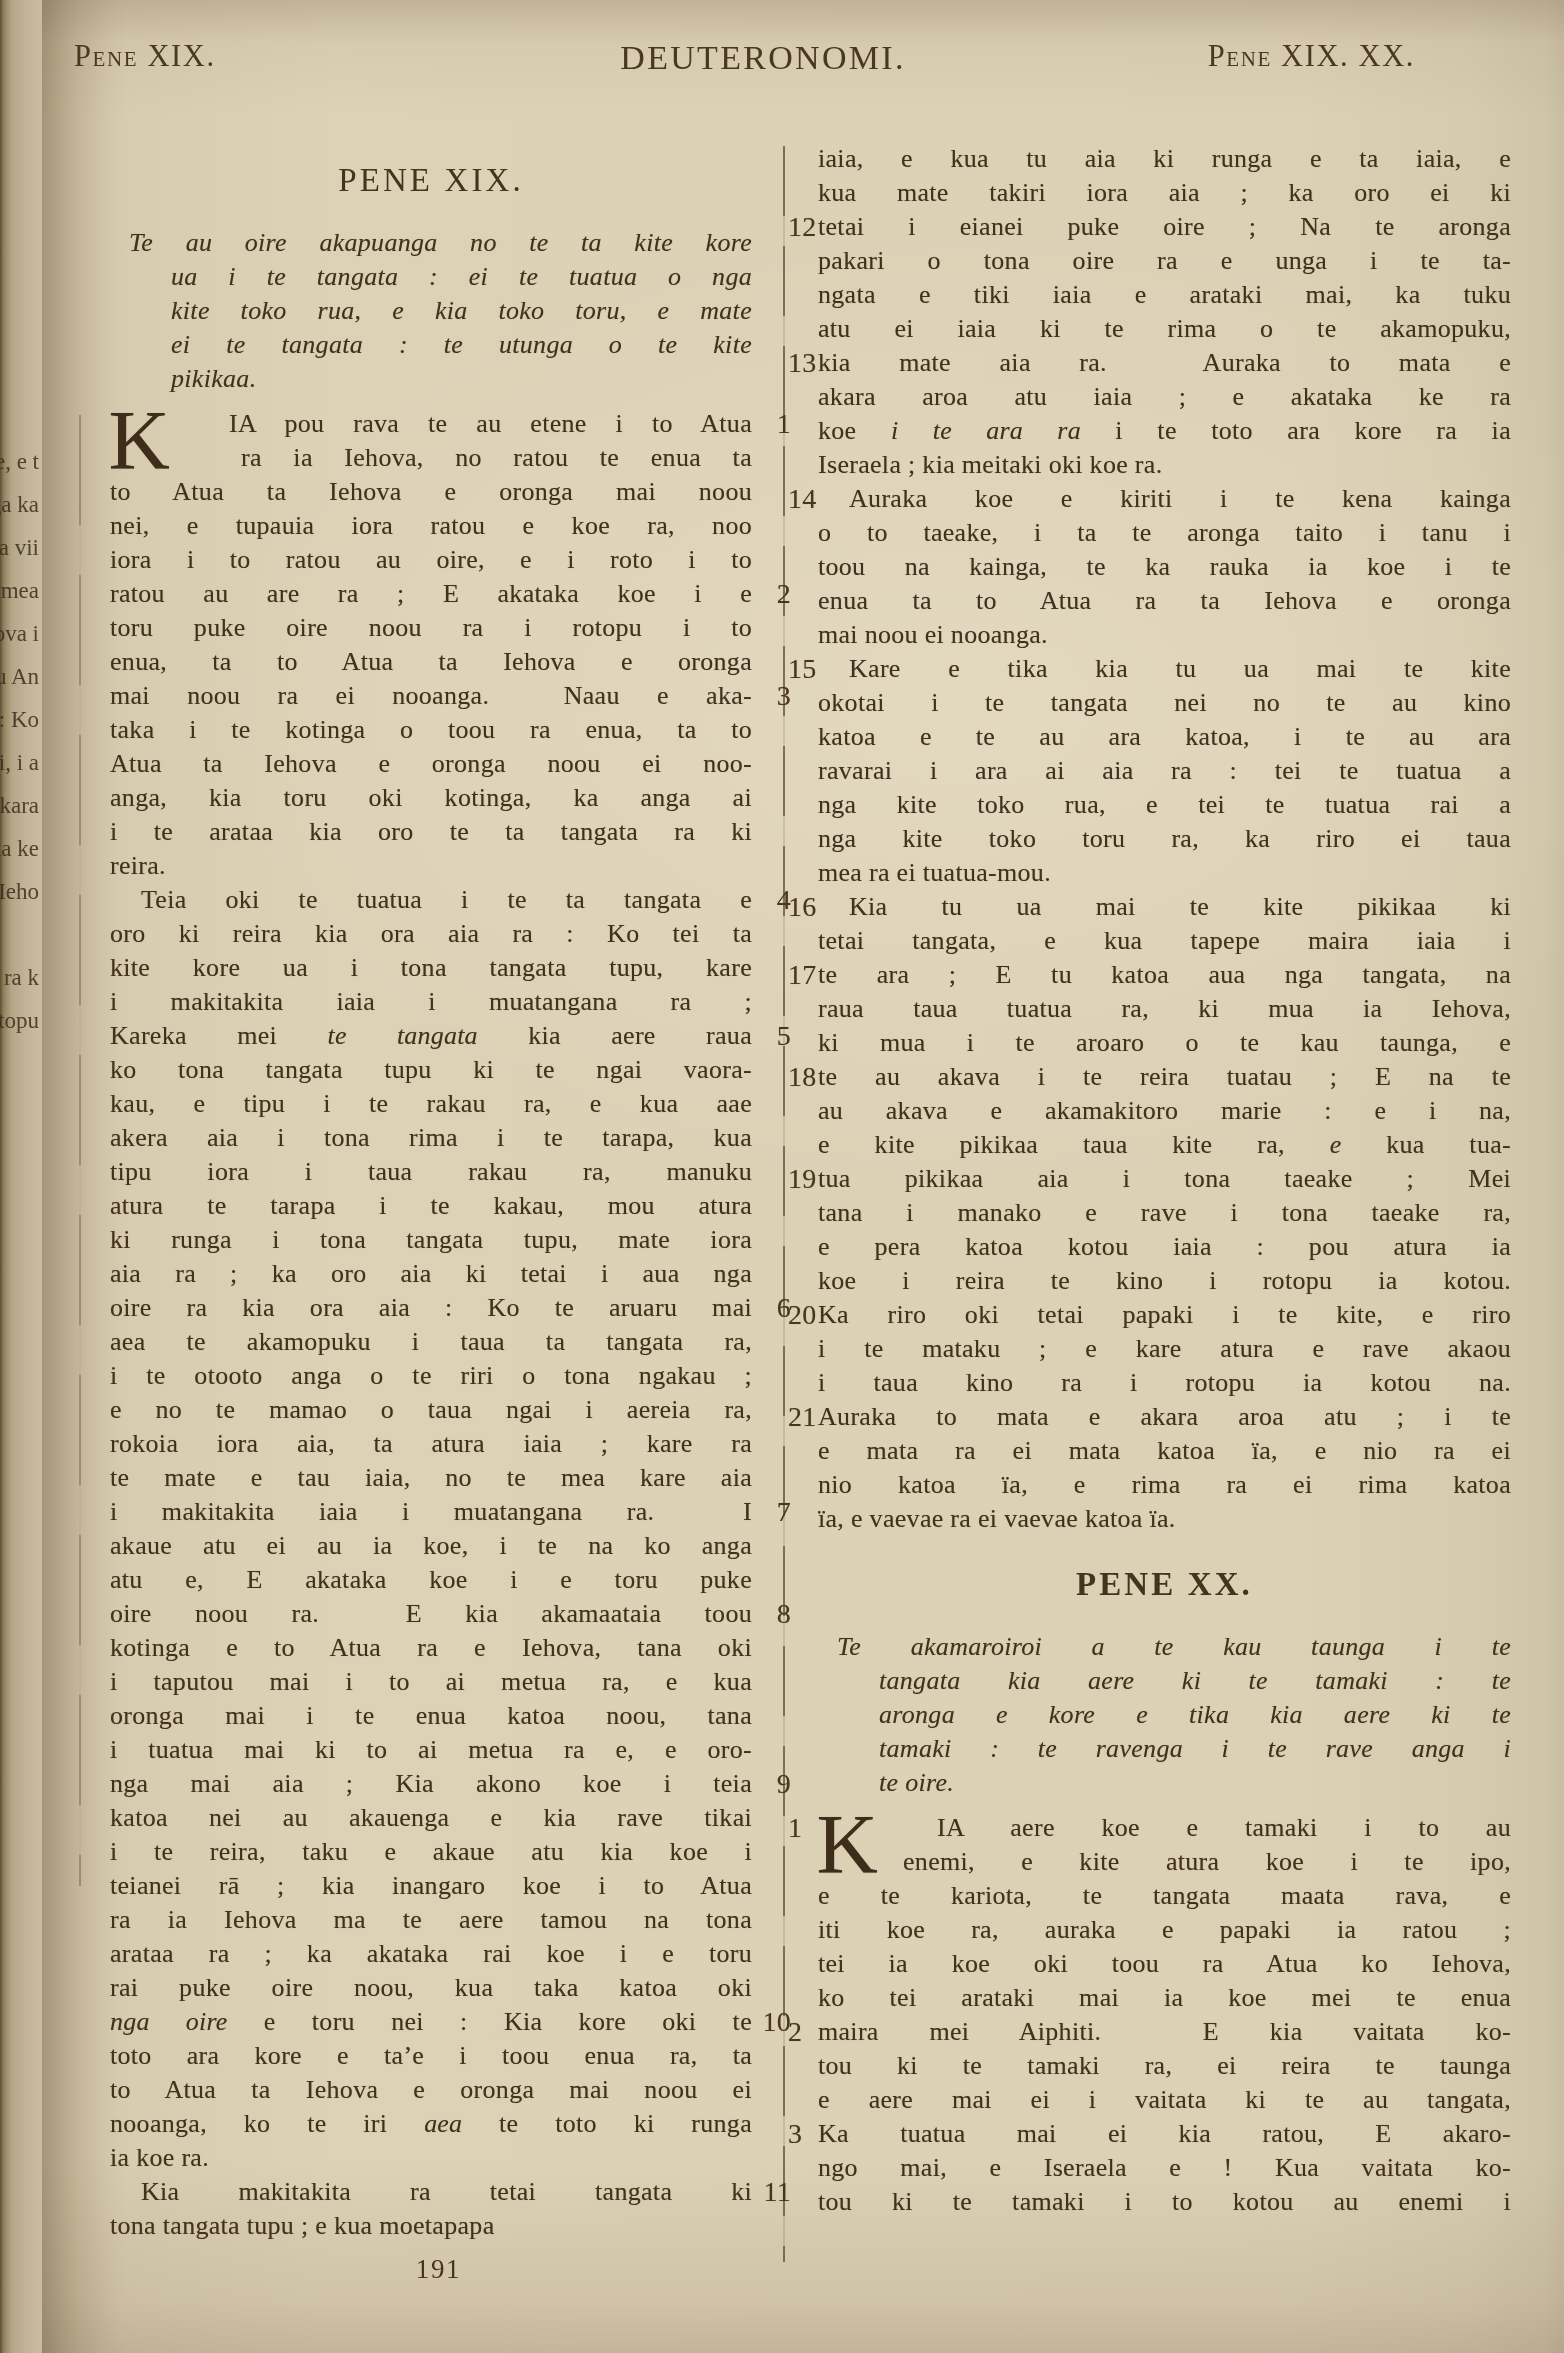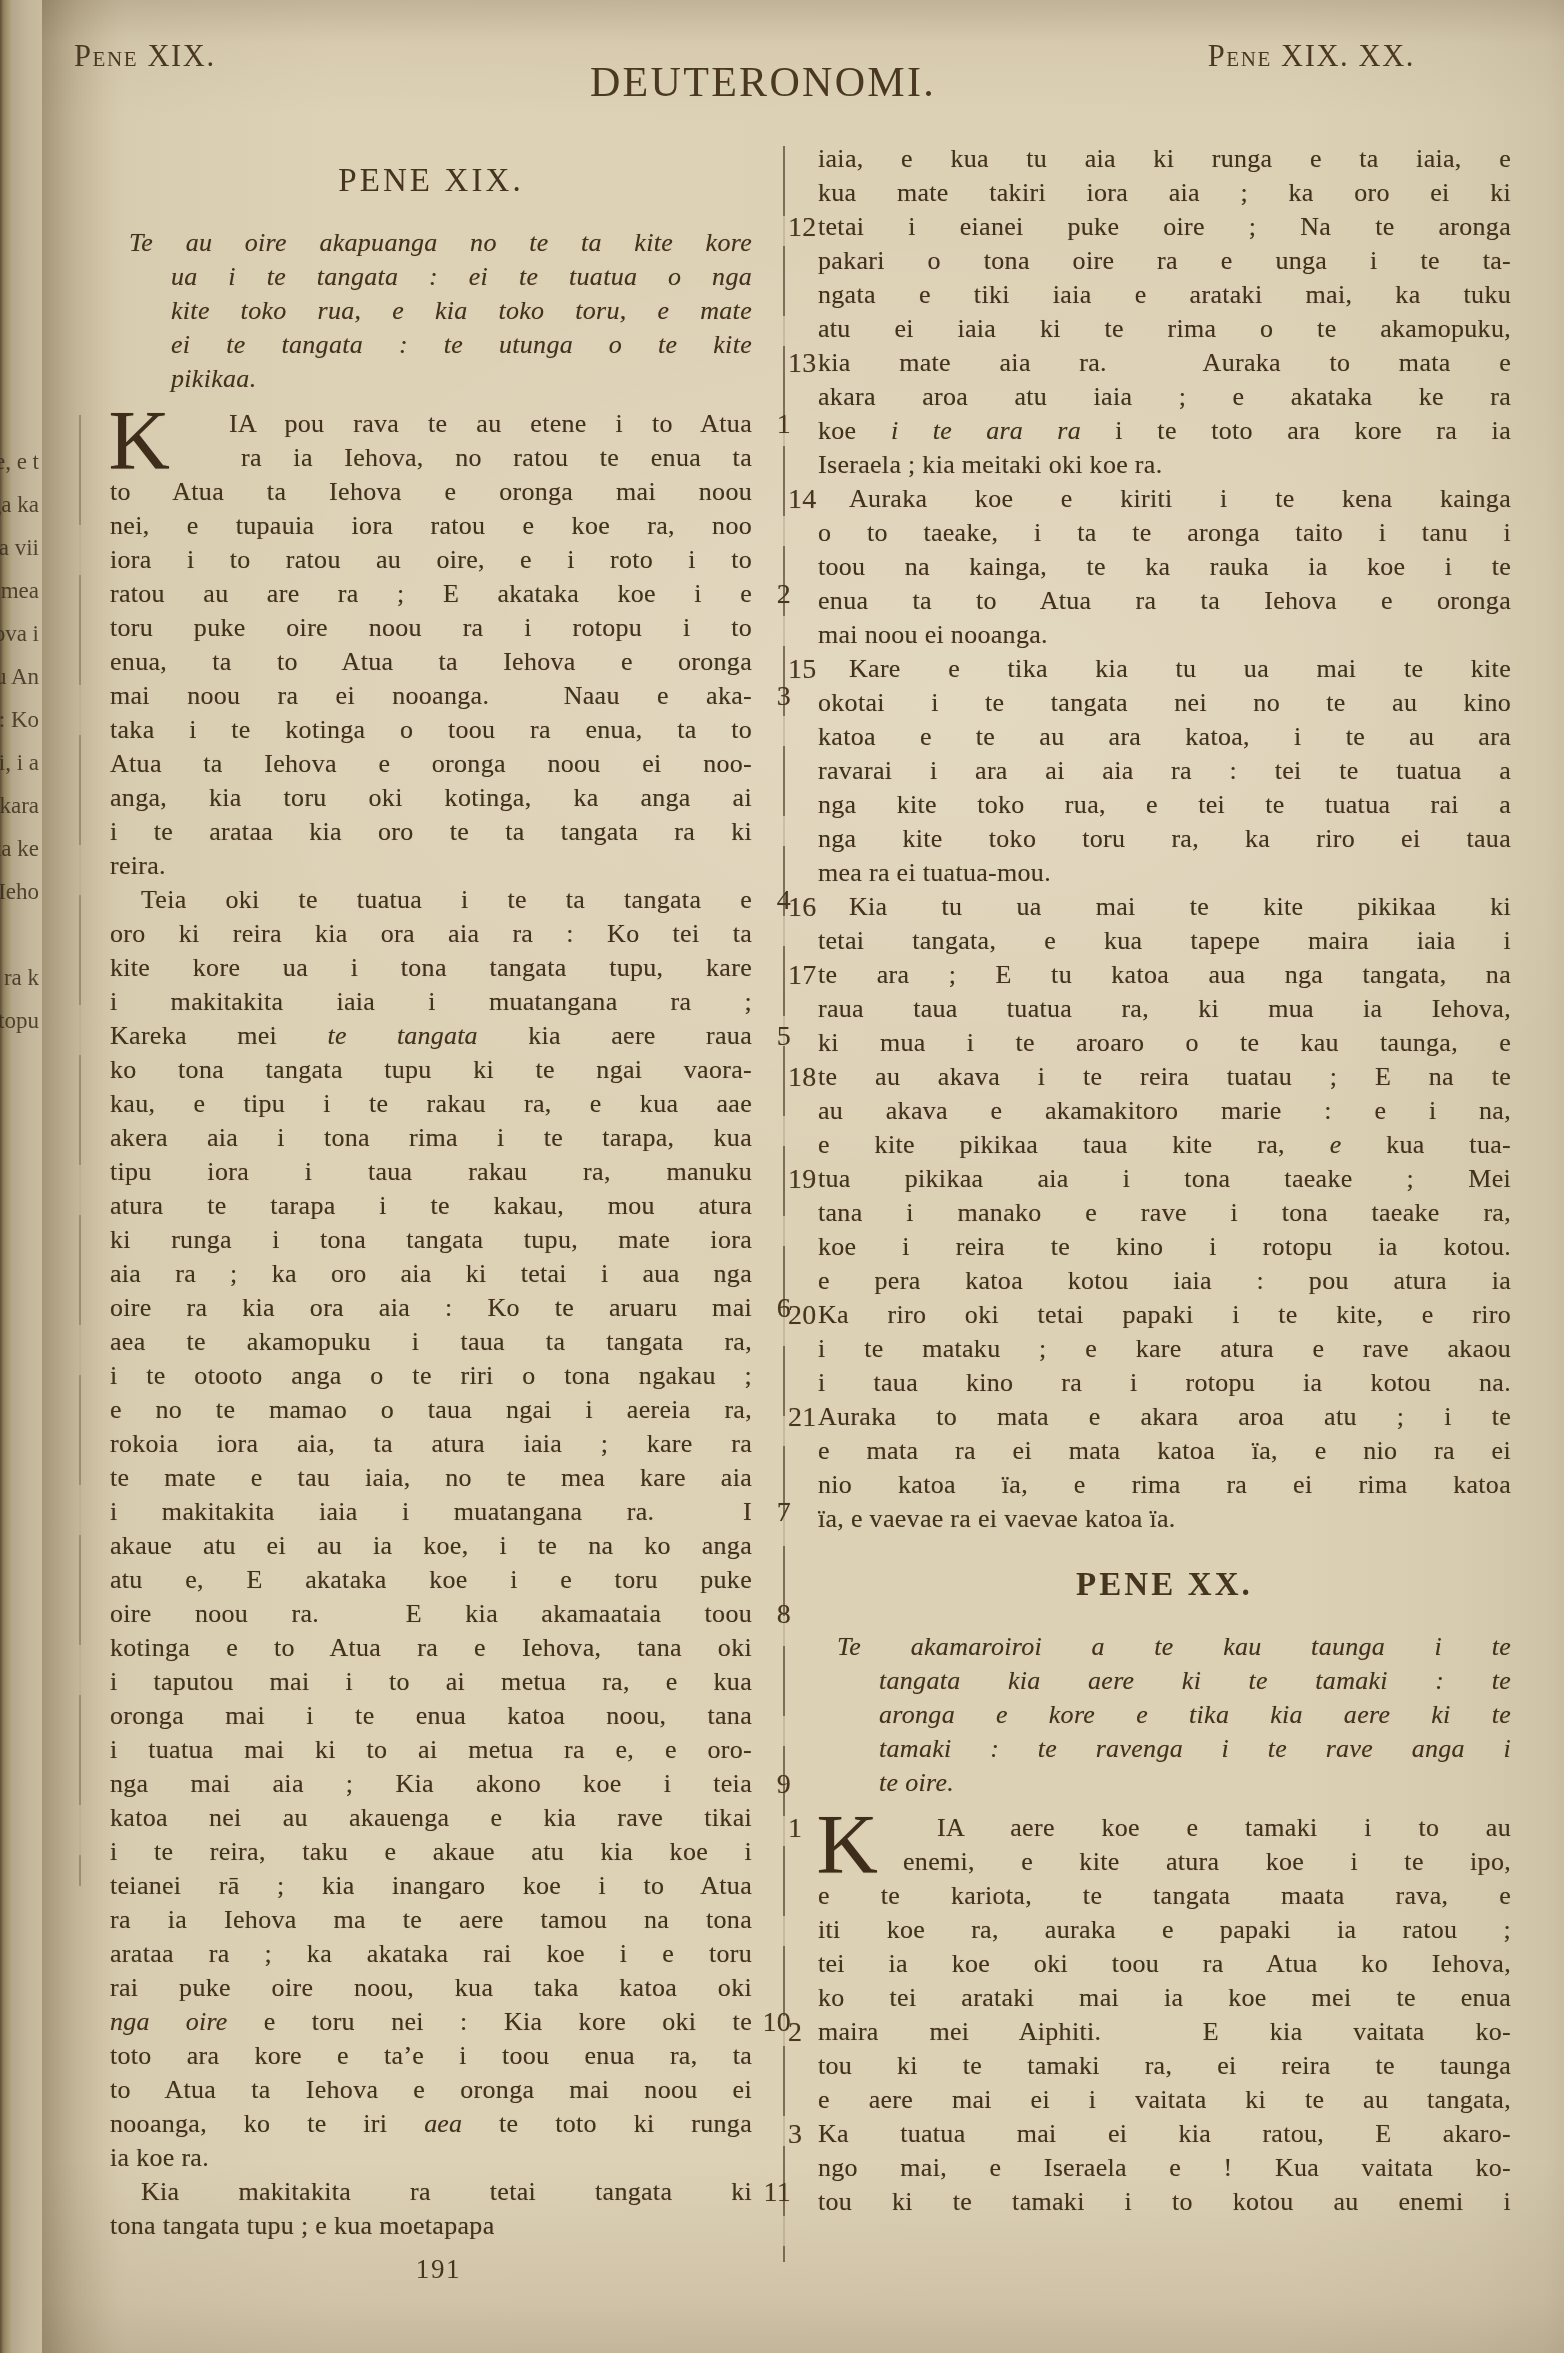--- a/index.html
+++ b/index.html
@@ -29,21 +29,21 @@
   .edge-frags{position:absolute;left:0;top:440px;width:39px;}
   .frag{
     font-size:23px;line-height:43px;height:43px;text-align:right;
     color:rgba(54,40,23,0.82);filter:blur(0.3px);
     white-space:nowrap;overflow:hidden;direction:rtl;
   }
   
   .running-header{position:absolute;top:0;left:0;width:100%;height:102px;}
   .rh{position:absolute;top:39px;font-size:30.5px;letter-spacing:1.6px;font-variant:small-caps;color:#4a3823;white-space:nowrap;}
   .rh-left{left:74px;}
-  .rh-center{left:763px;transform:translateX(-50%);font-variant:normal;font-size:42px;letter-spacing:2.3px;margin-top:19px;}
+  .rh-center{left:763px;transform:translateX(-50%);font-variant:normal;font-size:34px;letter-spacing:2.3px;}
   .rh-right{right:150px;}
   
   .col{position:absolute;font-size:26px;line-height:34px;}
   .col-left{left:110px;top:160px;width:642px;}
   .col-right{left:818px;top:142px;width:693px;}
   .chap{font-size:33px;line-height:41px;letter-spacing:3.1px;text-align:center;color:#45341f;margin:0 0 23.5px 0;}
   .col-right .chap{margin-top:28px;margin-bottom:23.5px;font-weight:bold;}
   .summary{font-style:italic;font-size:26px;line-height:35px;margin-bottom:12.5px;}
   .summary .line{padding-left:61px;}
   .summary .line.first{padding-left:19px;}
@@ -220,22 +220,22 @@
         <div class="line indent-first"><span class="vnum">16</span>Kia tu ua mai te kite pikikaa ki</div>
         <div class="line">tetai tangata, e kua tapepe maira iaia i</div>
         <div class="line"><span class="vnum">17</span>te ara ;  E tu katoa aua nga tangata, na</div>
         <div class="line">raua taua tuatua ra, ki mua ia Iehova,</div>
         <div class="line">ki mua i te aroaro o te kau taunga, e</div>
         <div class="line"><span class="vnum">18</span>te au akava i te reira tuatau ;  E na te</div>
         <div class="line">au akava e akamakitoro marie :  e i na,</div>
         <div class="line">e kite pikikaa taua kite ra, <em>e</em> kua tua-</div>
         <div class="line"><span class="vnum">19</span>tua pikikaa aia i tona taeake ;  Mei</div>
         <div class="line">tana i manako e rave i tona taeake ra,</div>
+        <div class="line">e pera katoa kotou iaia :  pou atura ia</div>
         <div class="line">koe i reira te kino i rotopu ia kotou.</div>
-        <div class="line">e pera katoa kotou iaia :  pou atura ia</div>
         <div class="line"><span class="vnum">20</span>Ka riro oki tetai papaki i te kite, e riro</div>
         <div class="line">i te mataku ; e kare atura e rave akaou</div>
         <div class="line">i taua kino ra i rotopu ia kotou na.</div>
         <div class="line"><span class="vnum">21</span>Auraka to mata e akara aroa atu ; i te</div>
         <div class="line">e mata ra ei mata katoa ïa, e nio ra ei</div>
         <div class="line">nio katoa ïa, e rima ra ei rima katoa</div>
         <div class="line last">ïa, e vaevae ra ei vaevae katoa ïa.</div>
       </div>
       <div class="chap">PENE XX.</div>
       <div class="summary">

